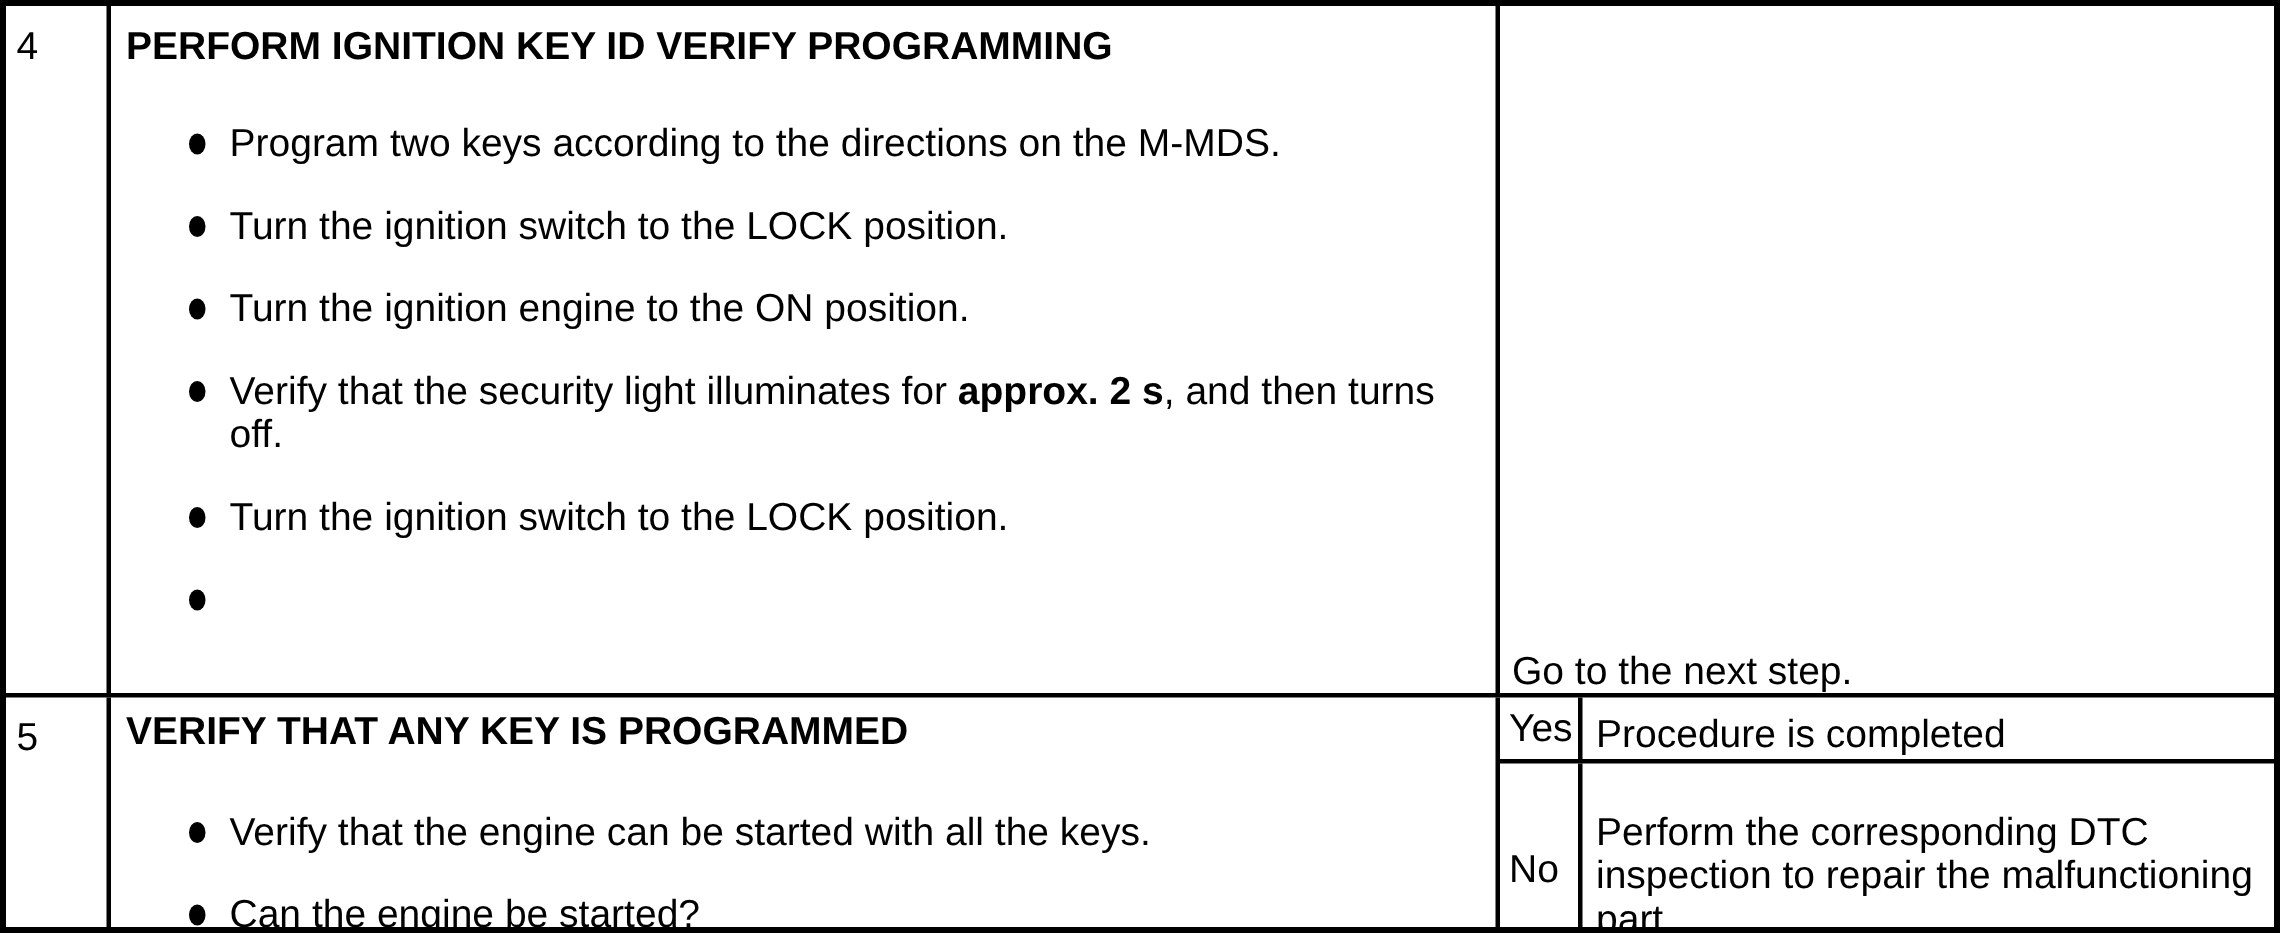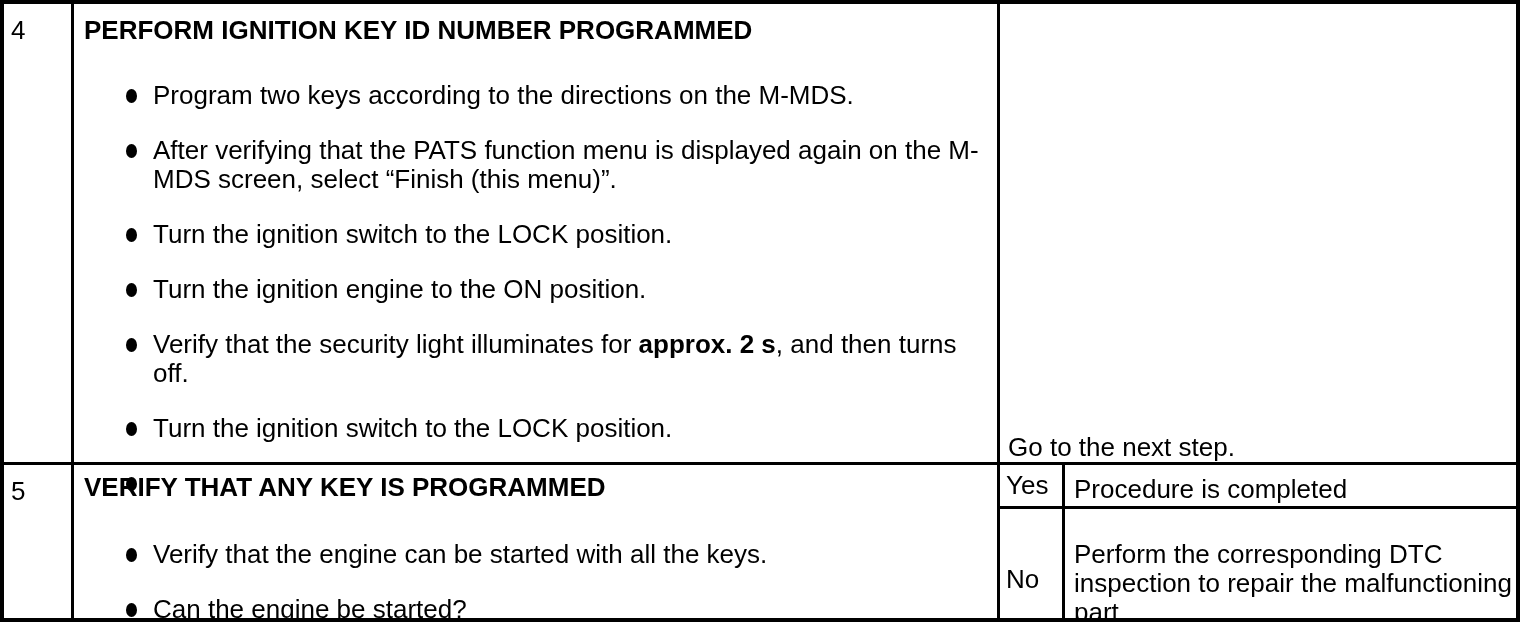--- a/index.html
+++ b/index.html
@@ -66,21 +66,21 @@
 
   .result-split {
     display: flex;
     flex-direction: column;
     height: 100%;
   }
   .r-branch { display: flex; }
   .r-yes { height: 44px; border-bottom: 3px solid #000; flex: none; }
   .r-no { flex: 1; }
   .r-ans {
-    width: 65px;
+    width: 55px;
     flex: none;
     border-right: 3px solid #000;
     display: flex;
     align-items: center;
     padding-left: 6px;
   }
   .r-act {
     flex: 1;
     display: flex;
     align-items: center;
@@ -90,27 +90,24 @@
 </head>
 <body>
 
 <div class="doc-table">
 
   <div class="trow trow-4">
     <div class="cell cell-step">
       <span>4</span>
     </div>
     <div class="cell cell-action">
-      <div class="step-title">PERFORM IGNITION KEY ID NUMBER PROGRAMMED</div>
+      <div class="step-title">PERFORM IGNITION KEY ID VERIFY PROGRAMMING</div>
       <ul class="instructions">
         <li>
           <span class="blt"></span><span>Program two keys according to the directions on the M-MDS.</span><span class="bold-inline"></span><span></span>
-        </li>
-        <li>
-          <span class="blt"></span><span>After verifying that the PATS function menu is displayed again on the M-MDS screen, select “Finish (this menu)”.</span><span class="bold-inline"></span><span></span>
         </li>
         <li>
           <span class="blt"></span><span>Turn the ignition switch to the LOCK position.</span><span class="bold-inline"></span><span></span>
         </li>
         <li>
           <span class="blt"></span><span>Turn the ignition engine to the ON position.</span><span class="bold-inline"></span><span></span>
         </li>
         <li>
           <span class="blt"></span><span>Verify that the security light illuminates for </span><span class="bold-inline">approx. 2 s</span><span>, and then turns off.</span>
         </li>

